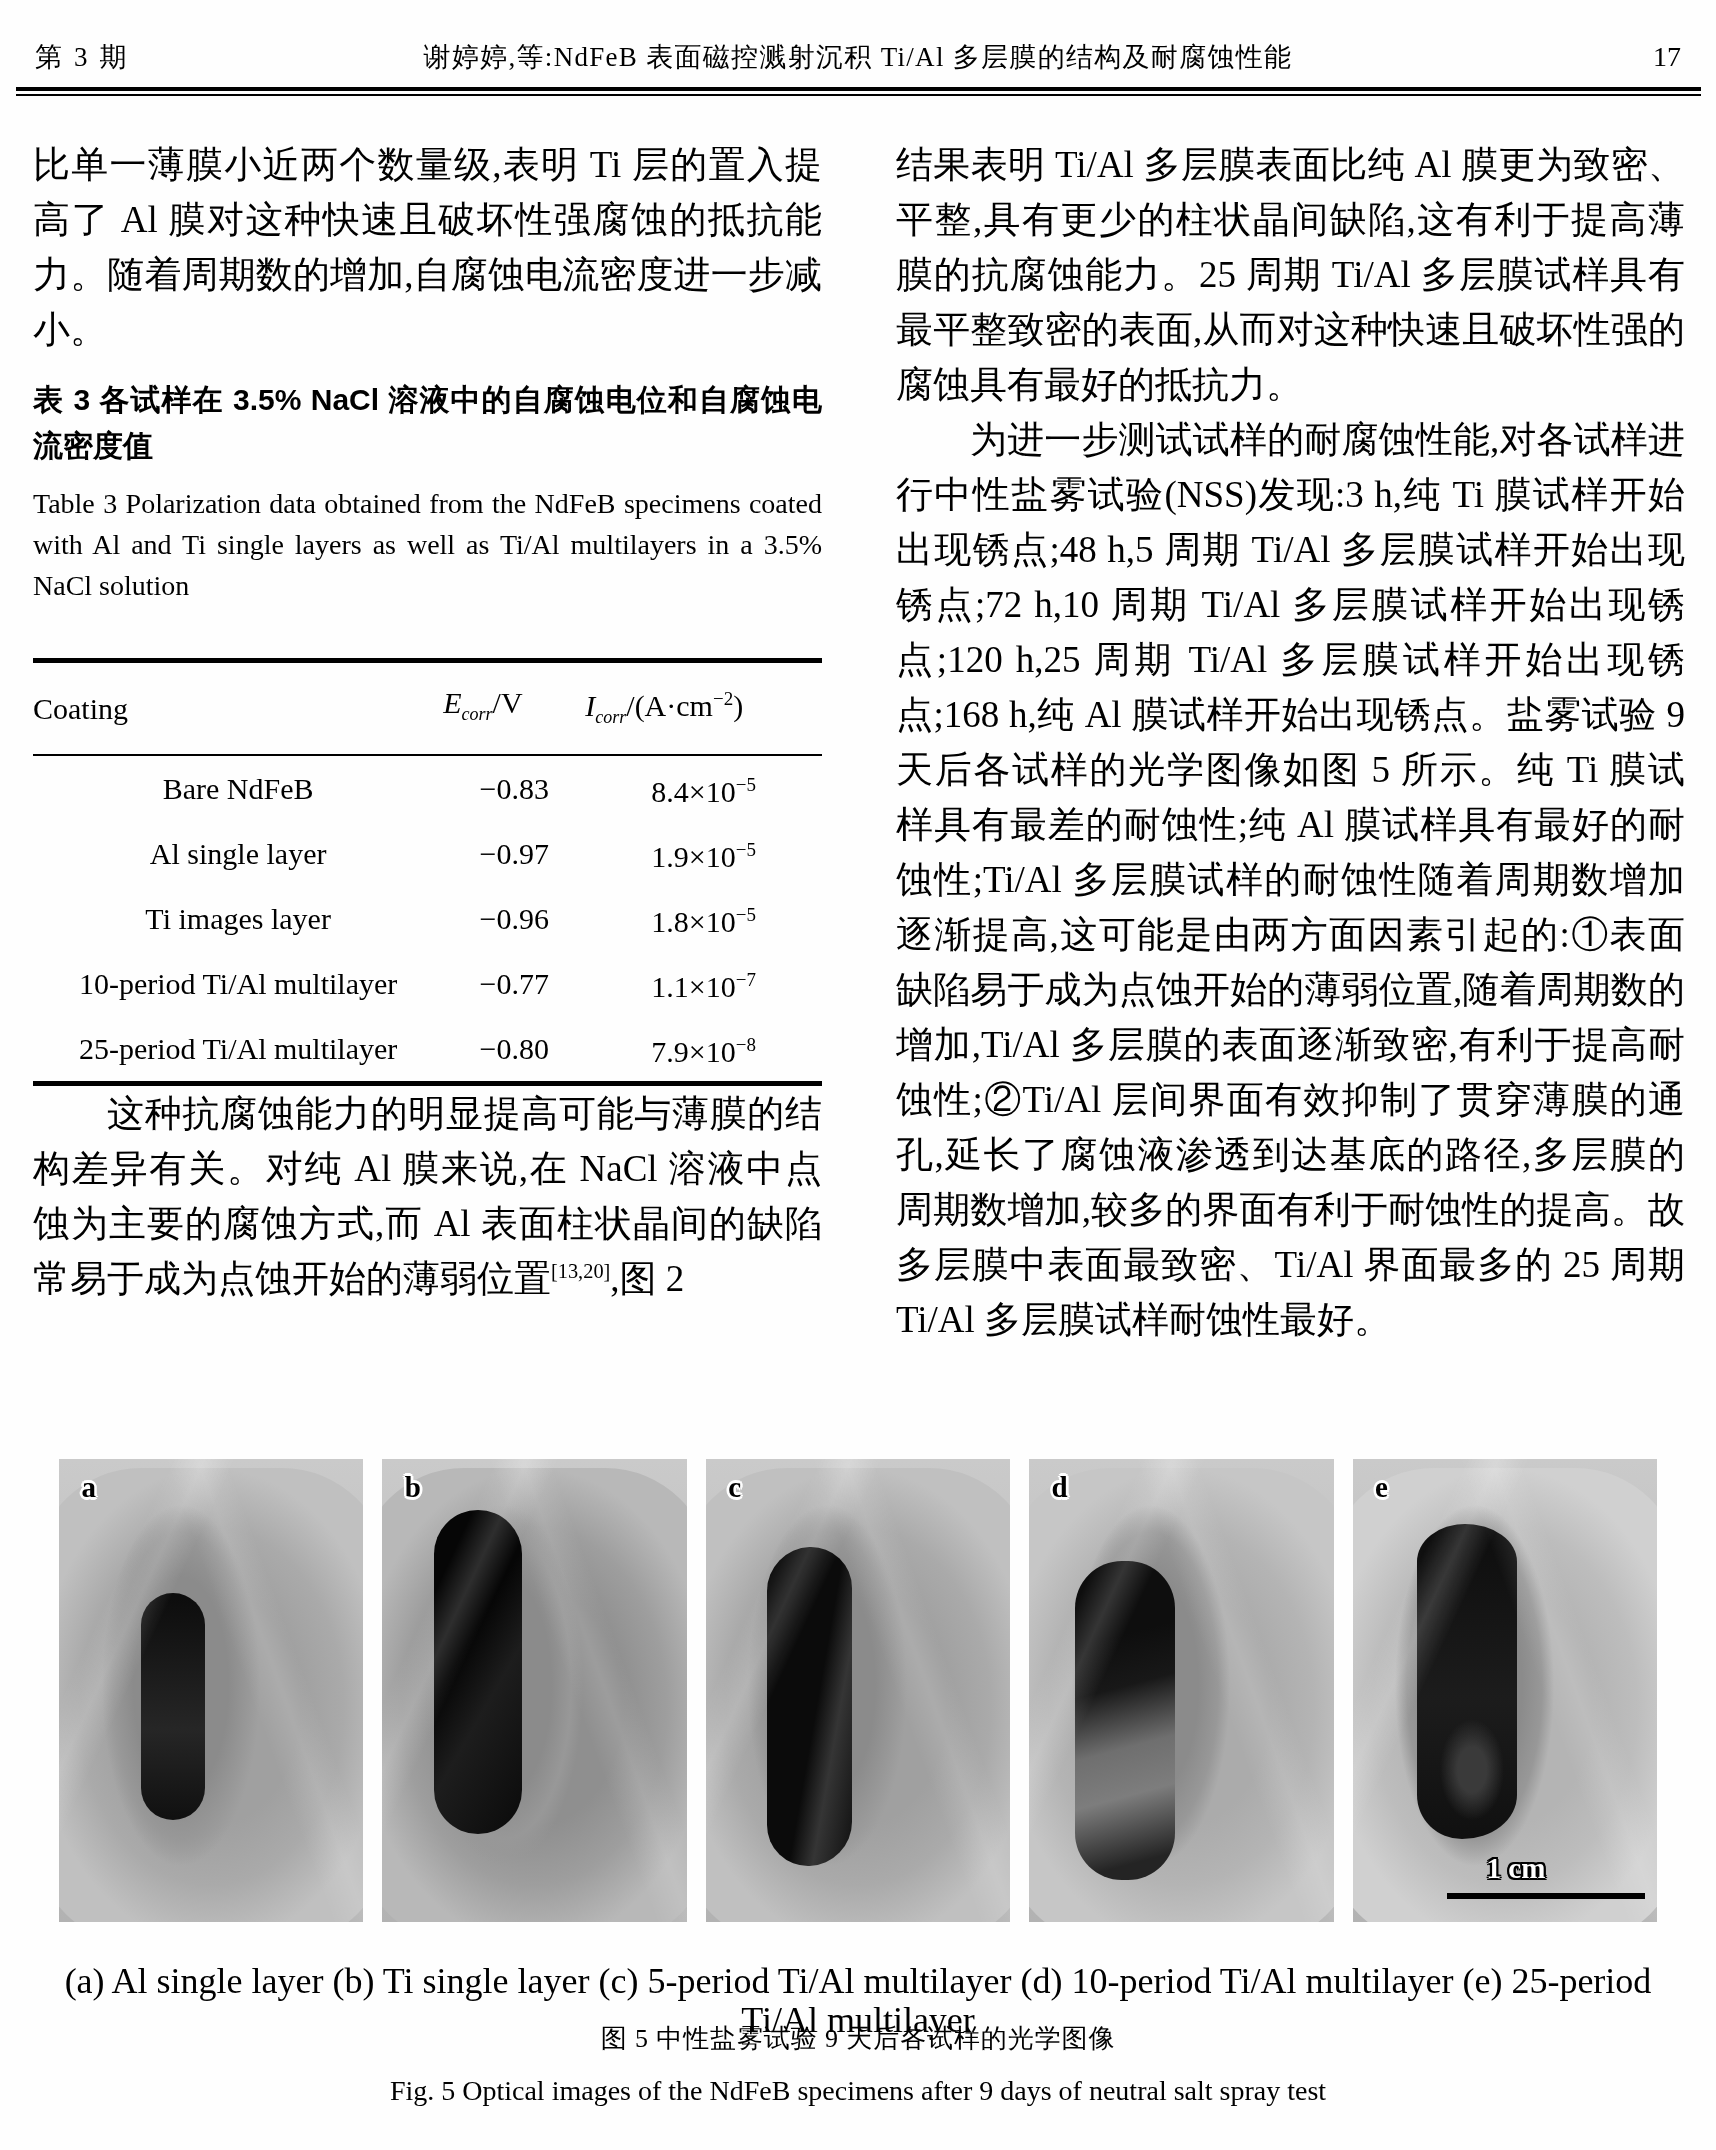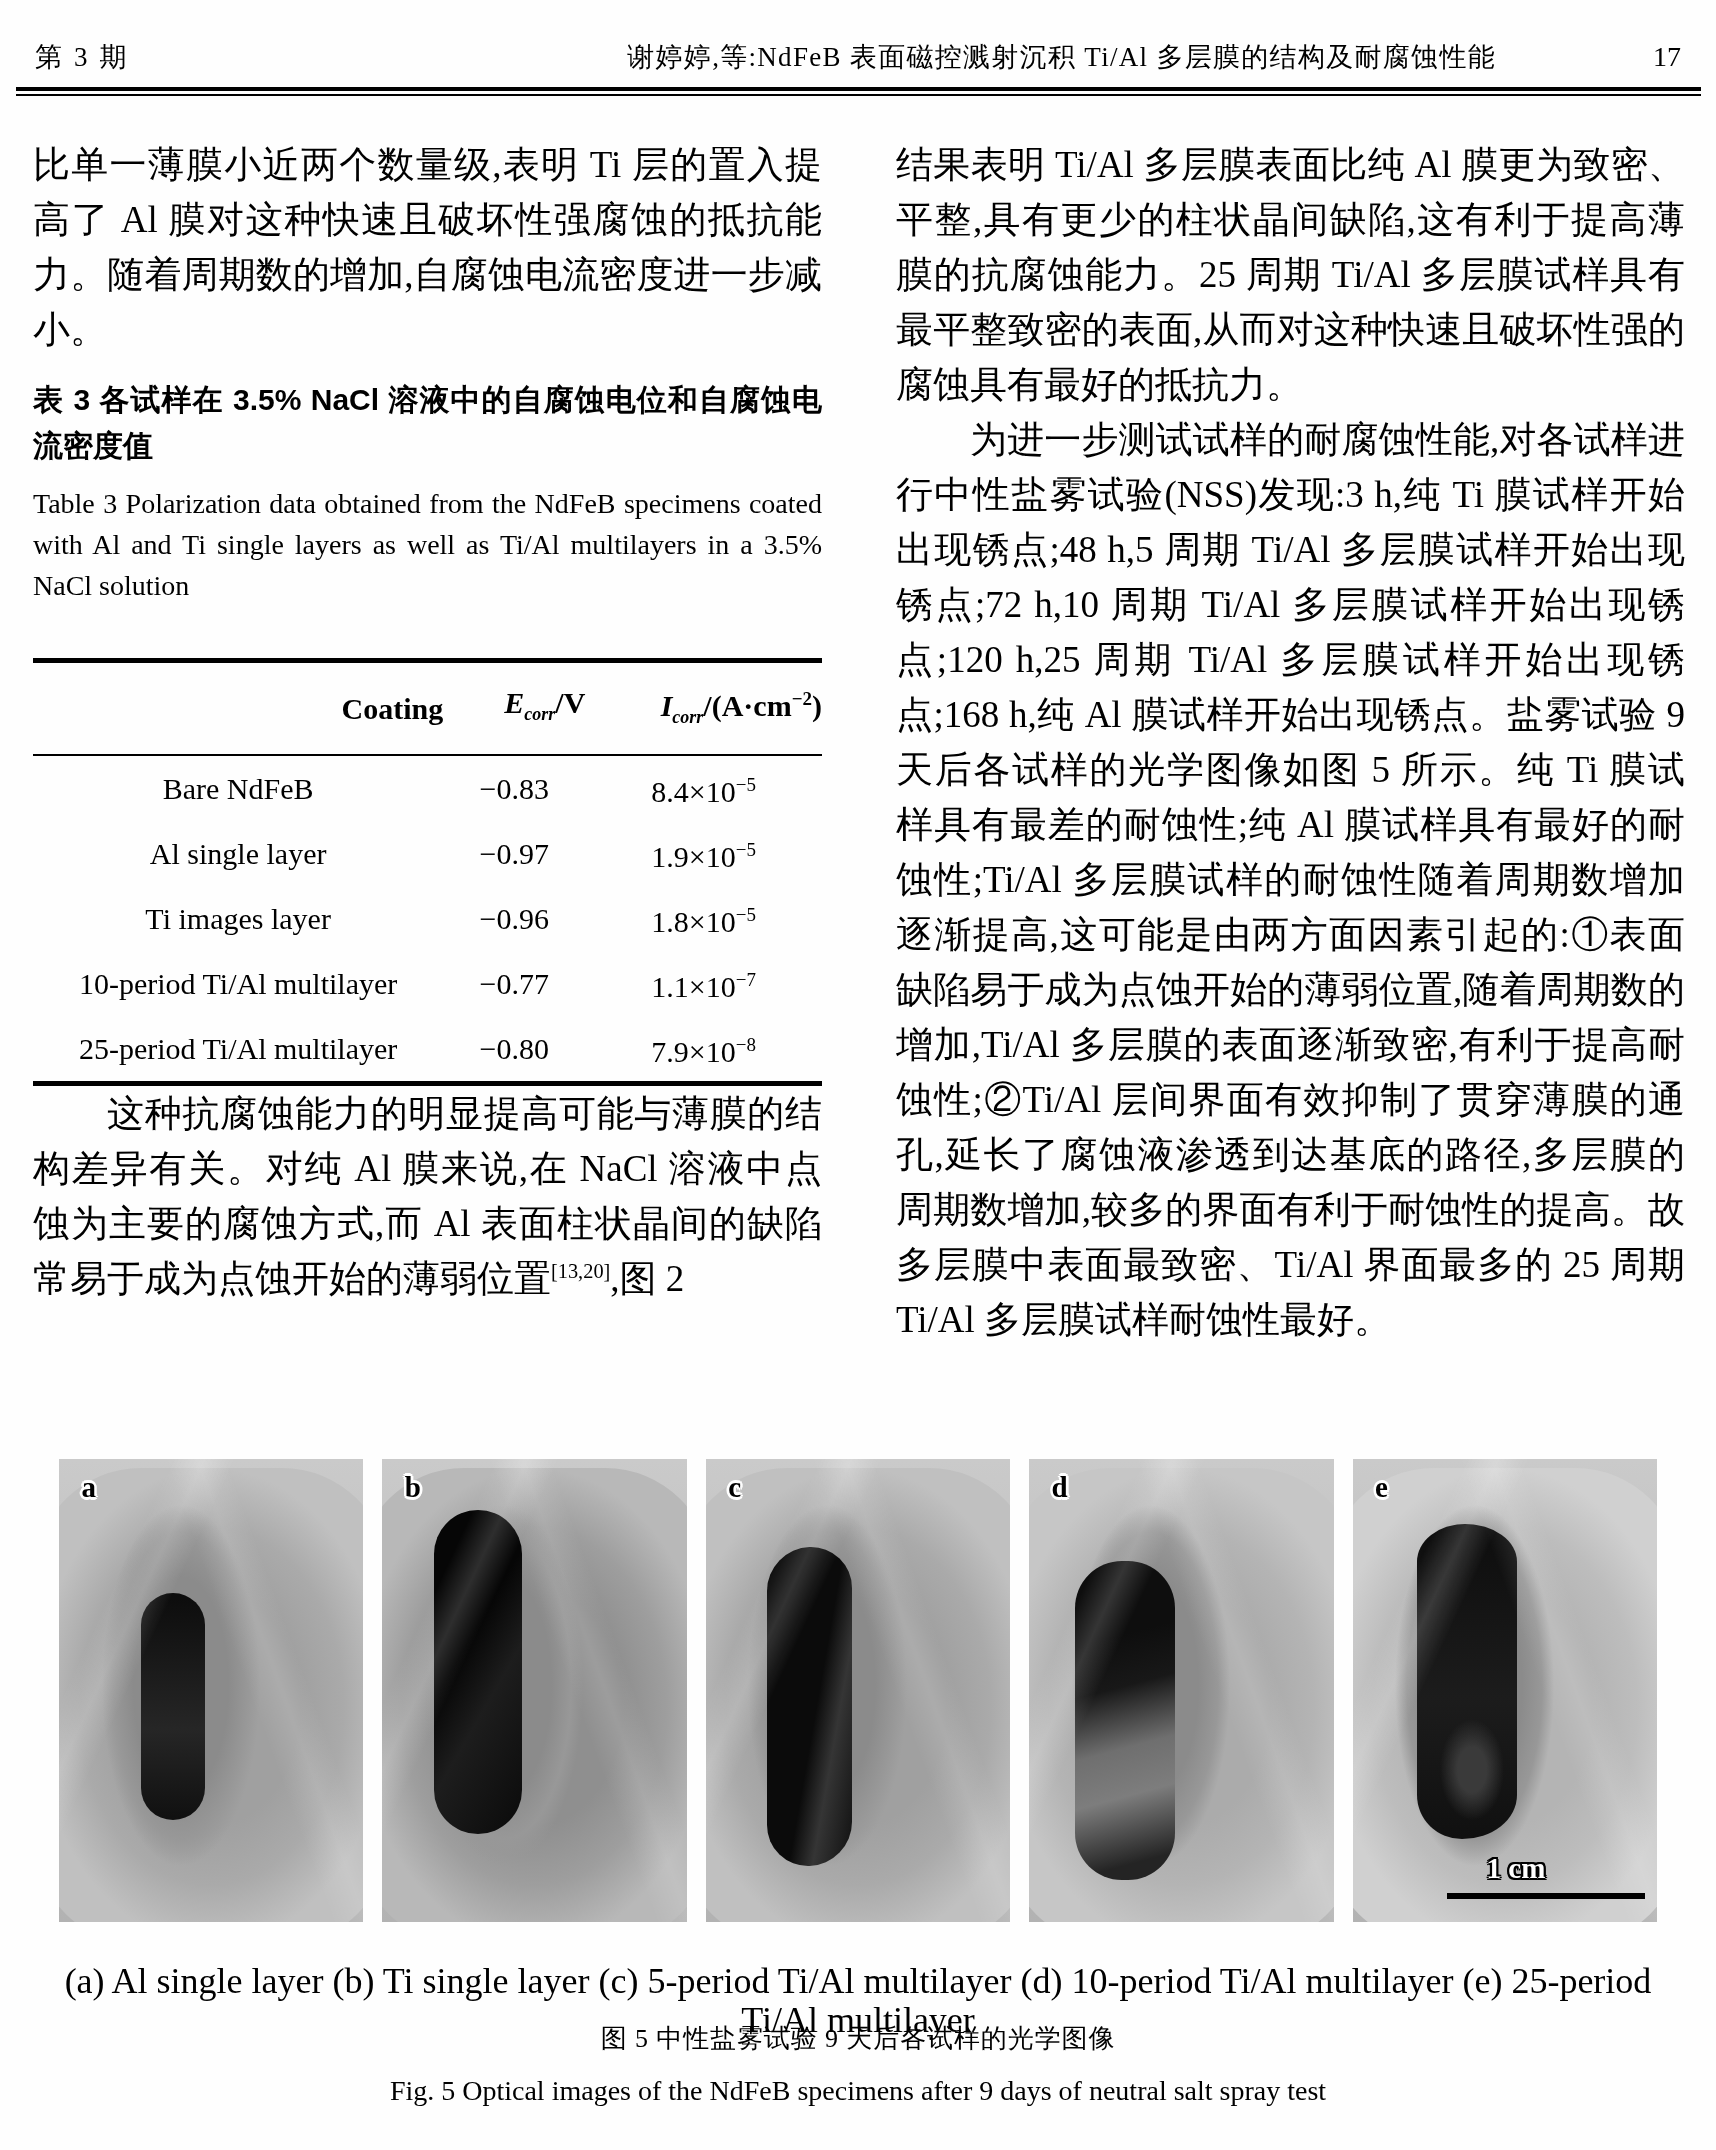--- a/index.html
+++ b/index.html
@@ -12,21 +12,21 @@
     font-family:"Liberation Serif","DejaVu Serif",serif;
     overflow:hidden;
   }
   
   .header{
     position:absolute;top:40px;left:35px;right:35px;
     display:flex;align-items:baseline;
     font-size:27px;line-height:34px;
   }
   .header .issue{width:185px;text-align:left;letter-spacing:2.6px;}
-  .header .title{flex:1;text-align:right;letter-spacing:1.3px;}
+  .header .title{flex:1;text-align:center;letter-spacing:1.3px;}
   .header .pageno{width:185px;text-align:right;font-size:28px;}
   .header-rule{
     position:absolute;top:87px;left:15.5px;right:15.5px;
     border-top:4.7px solid #000;
     border-bottom:2.2px solid #000;
     height:3px;
   }
   
   .col{
     position:absolute;width:789px;
@@ -52,23 +52,23 @@
   }
   
   table.pol{
     width:100%;margin-top:52px;
     border-collapse:collapse;
     border-top:5.2px solid #000;
     border-bottom:5.2px solid #000;
     font-size:30px;
   }
   table.pol thead th{
-    font-weight:bold;
+    font-weight:normal;
     border-bottom:2.2px solid #000;
-    height:91px;vertical-align:middle;text-align:right;
+    height:91px;vertical-align:middle;text-align:left;
     padding:0;
   }
   table.pol tbody td{
     height:65px;vertical-align:middle;text-align:center;padding:0;
   }
   table.pol .c1{width:52%;}
   table.pol .c2{width:18%;}
   table.pol .c3{width:30%;}
   table.pol sub{font-size:18px;font-style:italic;}
   table.pol sup{font-size:19px;}

